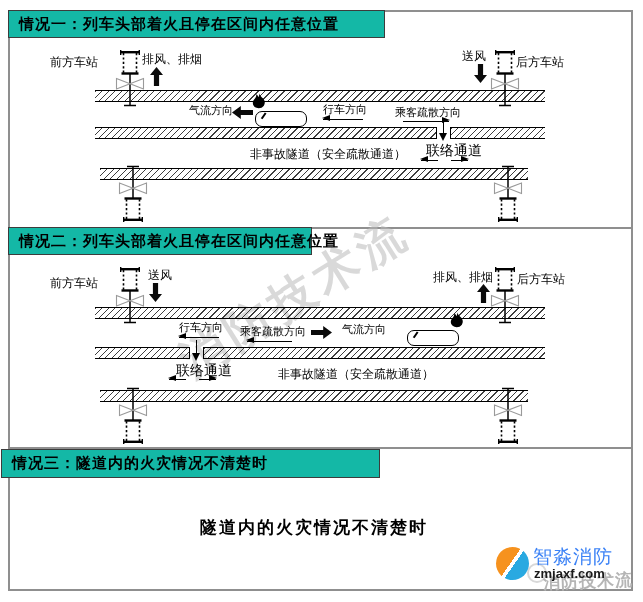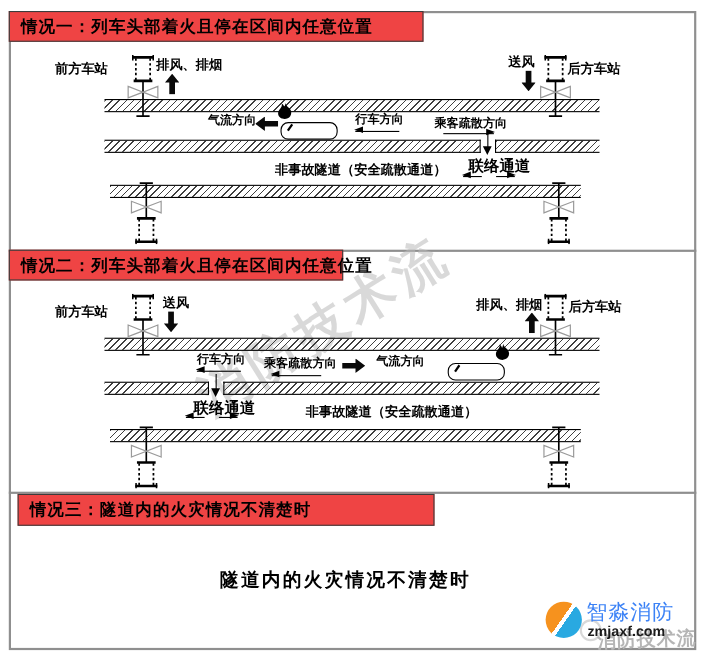--- a/index.html
+++ b/index.html
@@ -1,24 +1,24 @@
 <!DOCTYPE html>
 <html><head>
 <meta charset="utf-8">
 <style>
   * { margin:0; padding:0; box-sizing:border-box; }
   html,body { background:#fff; }
   body { width:643px; height:602px; position:relative; overflow:hidden;
          font-family:"Liberation Sans", sans-serif; color:#000; }
   .frame { position:absolute; border:2px solid #8f8f8f; z-index:0; background:transparent; }
   .hdiv { position:absolute; height:0; border-top:2px solid #8f8f8f; z-index:0; }
-  .titlebox { position:absolute; background:#ef4444; border:1.6px solid #3c3c3c; font-weight:bold;
+  .titlebox { position:absolute; background:#14b8a6; border:1.6px solid #3c3c3c; font-weight:bold;
               font-size:15px; padding-left:10px; display:flex; align-items:center;
               white-space:nowrap; z-index:5; letter-spacing:1px; }
-  .lbl { position:absolute; font-weight:bold; white-space:nowrap; font-size:12px;
+  .lbl { position:absolute; font-weight:normal; white-space:nowrap; font-size:12px;
          line-height:1.1; z-index:4; }
   .lbl.md { font-size:11px; }
   .lbl.sm { font-size:14px; }
   .strip { position:absolute; height:12px; border-top:1.4px solid #000; border-bottom:1.4px solid #000;
            background:repeating-linear-gradient(135deg,#3f3f3f 0 1px,transparent 1px 4.6px); z-index:2; }
   .cap-r { border-right:1.4px solid #000; }
   .cap-l { border-left:1.4px solid #000; }
   
   .ba { position:absolute; background:#0a0a0a; z-index:4; }
   .ba.up    { width:13px; height:19px; clip-path:polygon(50% 0,100% 42%,70% 42%,70% 100%,30% 100%,30% 42%,0 42%); }
@@ -169,20 +169,20 @@
 <div class="lbl" style="left:278px; top:368px;">非事故隧道（安全疏散通道）</div>
 
 <div class="strip" style="left:100px; top:390px; width:428px;"></div>
 <svg class="shaft-svg" style="left:116px; top:386px; transform:scaleY(-1);" width="34" height="58">
     <use href="#shaft"></use>
   </svg>
 <svg class="shaft-svg" style="left:491px; top:386px; transform:scaleY(-1);" width="34" height="58">
     <use href="#shaft"></use>
   </svg>
 
-<div class="titlebox" style="left:16px; top:449px; width:379px; height:29px;">情况三：隧道内的火灾情况不清楚时</div>
+<div class="titlebox" style="left:1px; top:449px; width:379px; height:29px;">情况三：隧道内的火灾情况不清楚时</div>
 <div class="instruction">隧道内的火灾情况不清楚时</div>
 
 <div class="wm-footer-circle"></div>
 <div class="logo-circle"></div>
 <div class="logo-name">智淼消防</div>
 <div class="logo-domain">zmjaxf.com</div>
 <div class="wm-footer">消防技术流</div>
 
 </body></html>

